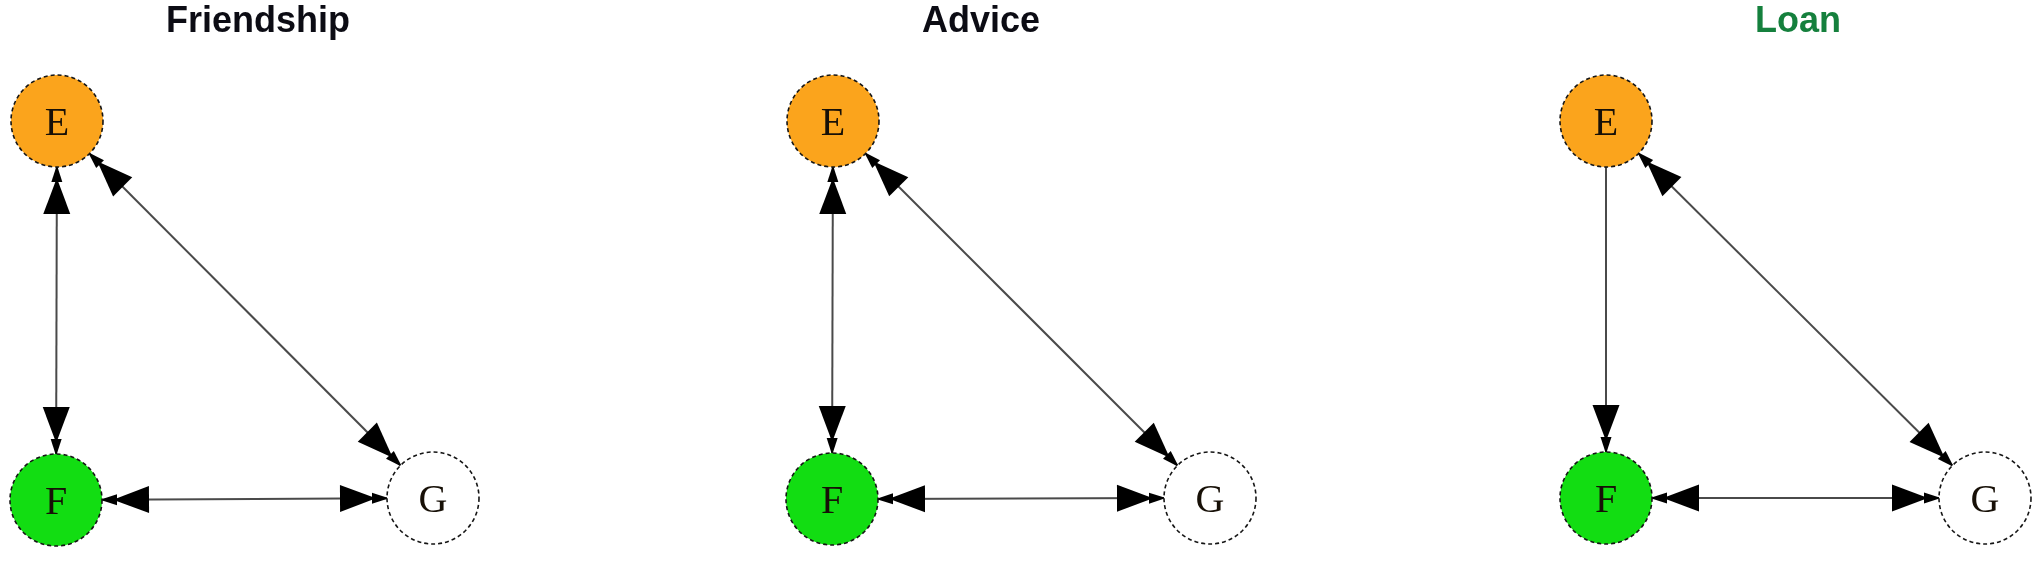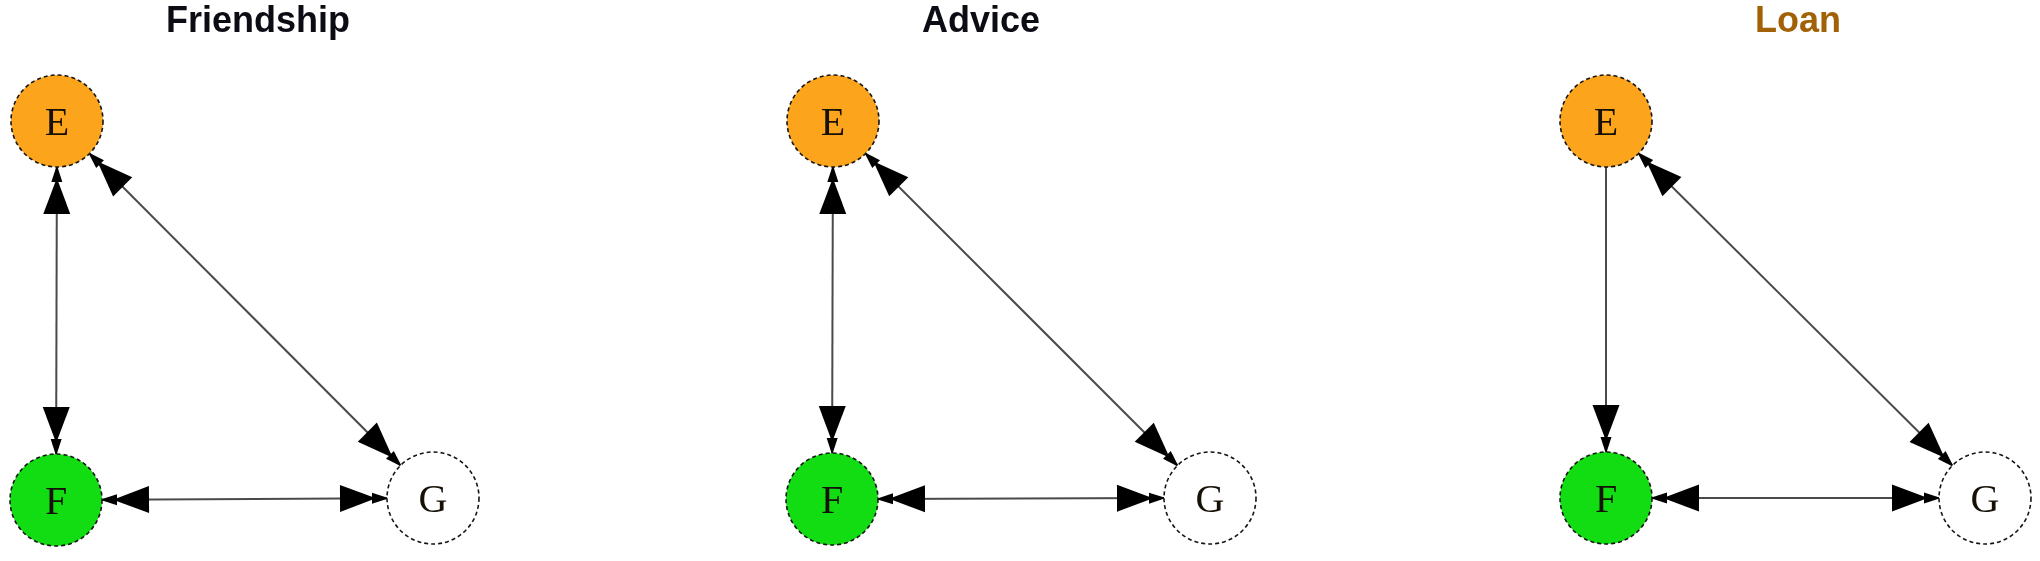--- a/index.html
+++ b/index.html
@@ -27,21 +27,21 @@
     font-size:40px;
     fill:#171007;
   }
 </style>
 </head>
 <body>
 
 <div class="figure">
   <div class="panel-title" id="title-0" style="left: 258px; color: rgb(12, 12, 20);">Friendship</div>
   <div class="panel-title" id="title-1" style="left: 981px; color: rgb(12, 12, 20);">Advice</div>
-  <div class="panel-title" id="title-2" style="left: 1798px; color: #a16207;">Loan</div>
+  <div class="panel-title" id="title-2" style="left: 1798px; color: #15803d;">Loan</div>
   <svg id="graph-svg" width="2040" height="561" viewBox="0 0 2040 561" xmlns="http://www.w3.org/2000/svg">
       <line x1="56.878628390819465" y1="166.99983987942224" x2="56.121371609180535" y2="454.00016012057773" stroke="#4a4a4a" stroke-width="2"></line>
       <polygon points="56.11609458269442,456.00015315881353 50.66096845267805,438.98570051097283 61.660930162974665,439.0147241566465" fill="#000000" stroke="none"></polygon>
       <polygon points="56.15039525485414,443.00019841028114 42.74542872351281,406.96470379325643 69.74533473969544,407.03594365081887" fill="#000000" stroke="none"></polygon>
       <polygon points="56.88390541730558,164.9998468411865 62.33903154732195,182.01429948902717 51.339069837025335,181.98527584335358" fill="#000000" stroke="none"></polygon>
       <polygon points="56.84960474514586,177.99980158971886 70.25457127648718,214.0352962067436 43.25466526030457,213.9640563491811" fill="#000000" stroke="none"></polygon>
       <line x1="89.48368685962998" y1="153.57007964383112" x2="400.51631314037" y2="465.42992035616885" stroke="#4a4a4a" stroke-width="2"></line>
       <polygon points="401.9286473516583,466.84601077546586 386.02955790264133,458.69316129248404 393.81805520877487,450.92532313039857" fill="#000000" stroke="none"></polygon>
       <polygon points="392.7484749782846,457.6414230500353 357.7678488448411,441.68505142888495 376.8850695053507,422.61853957649345" fill="#000000" stroke="none"></polygon>
       <polygon points="88.07135264834172,152.15398922453412 103.9704420973587,160.30683870751596 96.18194479122516,168.07467686960138" fill="#000000" stroke="none"></polygon>

